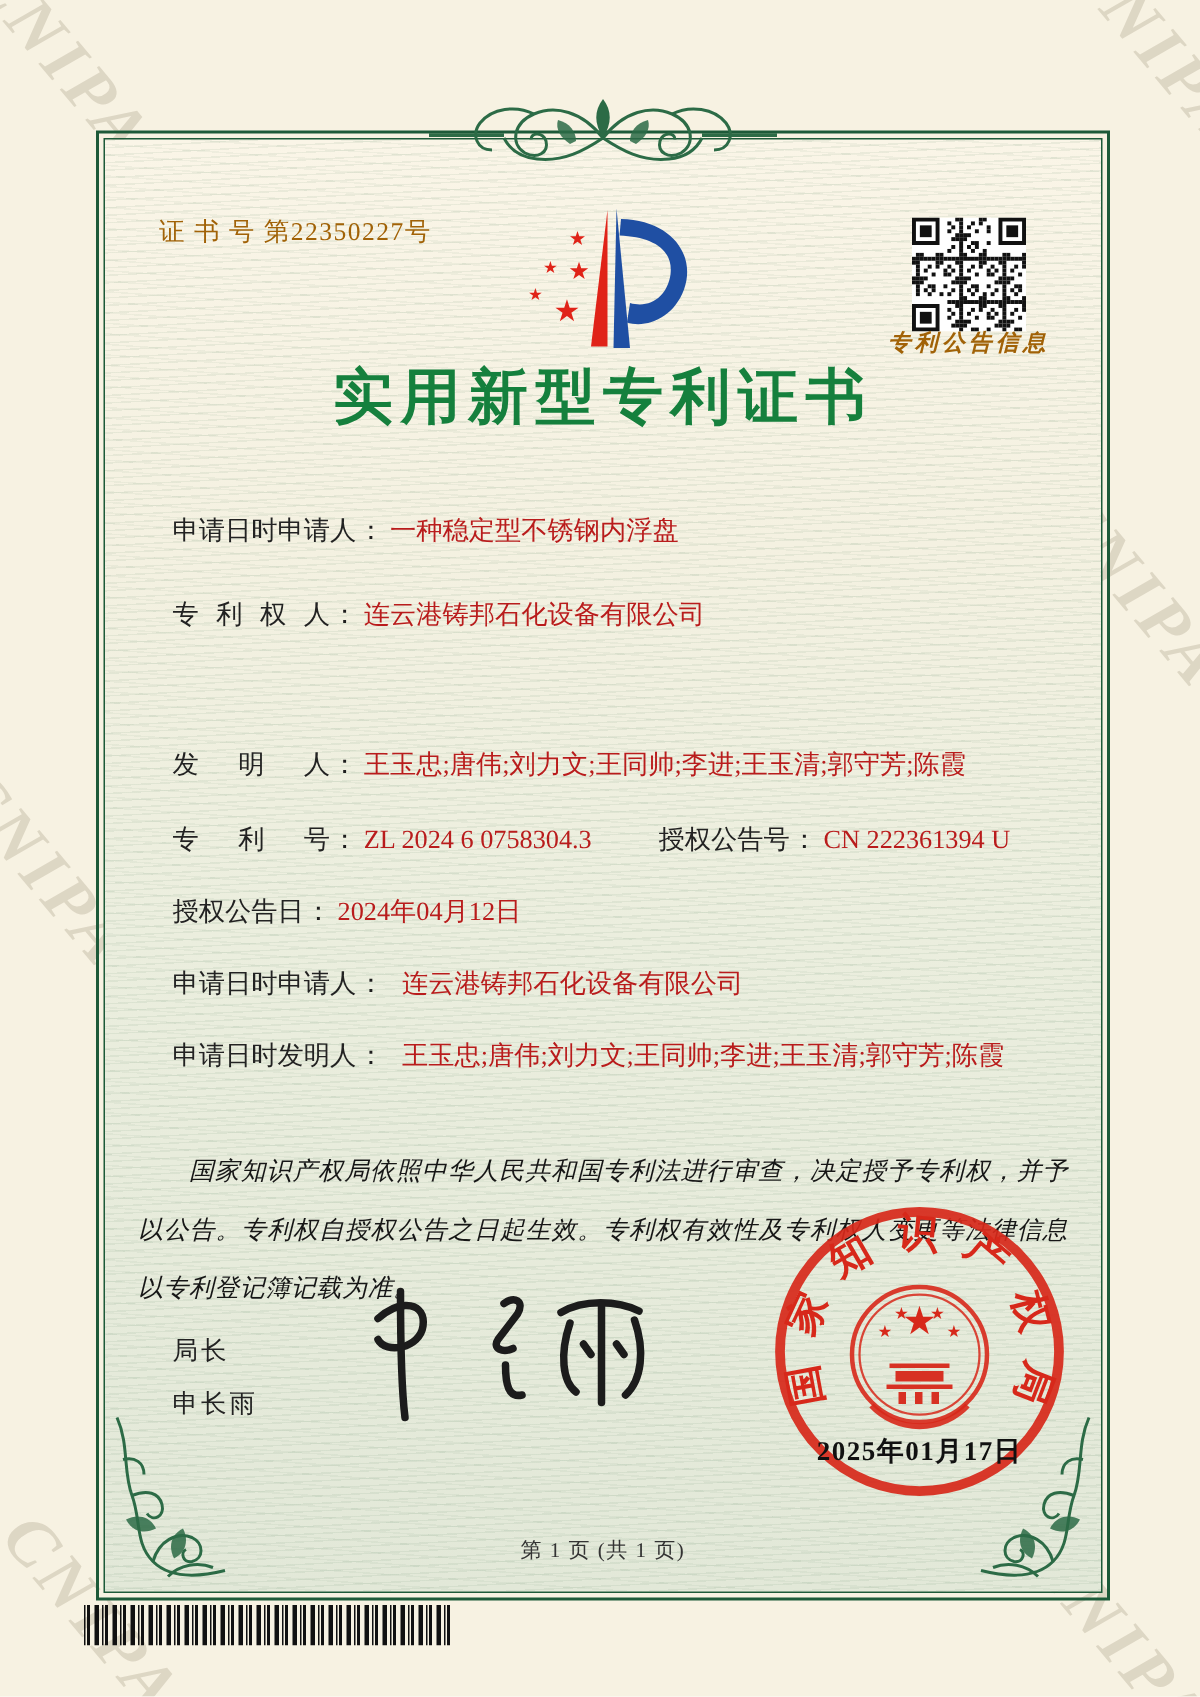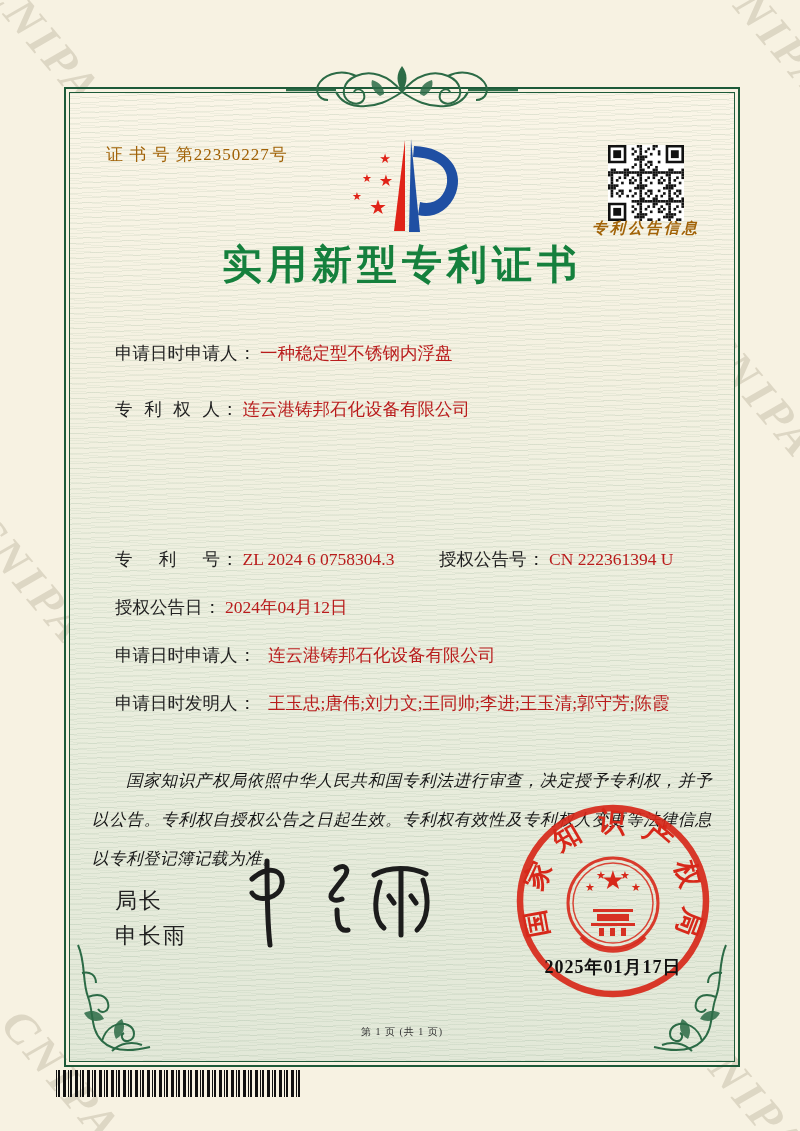--- a/index.html
+++ b/index.html
@@ -36,27 +36,27 @@
   .row .lbl.j{width:105px;text-align:justify;text-align-last:justify;}
   .row .colon{display:inline-block;margin:0 4px 0 1px;}
   .row .val{display:inline-block;color:#b91c1c;}
   .pair2{position:absolute;left:324px;top:0;white-space:nowrap;}
   
   .legal{position:absolute;left:26px;top:672px;width:620px;font-size:16.5px;line-height:39px;
       text-indent:34px;font-style:italic;color:#161616;letter-spacing:0.5px;text-align:justify;}
   
   .officer{position:absolute;left:49px;top:794px;
       font-family:"Liberation Sans","DejaVu Sans",sans-serif;
-      font-size:22px;line-height:35px;color:#222;letter-spacing:2px;}
+      font-size:17px;line-height:35px;color:#222;letter-spacing:2px;}
   .sig{position:absolute;left:158px;top:766px;}
   .seal{position:absolute;left:447px;top:712px;width:200px;height:200px;z-index:5;}
   .seal-date{position:absolute;left:447px;top:866px;width:200px;text-align:center;
       font-size:18px;font-weight:bold;color:#111;z-index:6;letter-spacing:1px;}
   .page-info{position:absolute;left:0;top:936px;width:100%;text-align:center;
-      font-size:10px;color:#333;letter-spacing:1px;}
+      font-size:14px;color:#333;letter-spacing:1px;}
   
   .barcode{position:absolute;left:56px;top:1070px;z-index:2;}
 </style>
 </head>
 <body>
 
 <div class="page">
 
   <span class="wm" style="left:42px;top:38px">CNIPA</span>
   <span class="wm" style="left:772px;top:30px">CNIPA</span>
@@ -400,20 +400,23 @@
       <div class="qr-caption">专利公告信息</div>
 
       <div class="title">实用新型专利证书</div>
 
       <div class="row" style="top:252px">
         <span class="lbl">申请日时申请人</span><span class="colon">：</span><span class="val">一种稳定型不锈钢内浮盘</span>
       </div>
       <div class="row" style="top:308px">
         <span class="lbl j">专利权人</span><span class="colon">：</span><span class="val">连云港铸邦石化设备有限公司</span>
       </div>
+      <div class="row" style="top:408px">
+        <span class="lbl j">发明人</span><span class="colon">：</span><span class="val">王玉忠;唐伟;刘力文;王同帅;李进;王玉清;郭守芳;陈霞</span>
+      </div>
       <div class="row" style="top:458px">
         <span class="lbl j">专利号</span><span class="colon">：</span><span class="val">ZL 2024 6 0758304.3</span>
         <span class="pair2"><span class="lbl">授权公告号</span><span class="colon">：</span><span class="val">CN 222361394 U</span></span>
       </div>
       <div class="row" style="top:506px">
         <span class="lbl">授权公告日</span><span class="colon">：</span><span class="val">2024年04月12日</span>
       </div>
       <div class="row" style="top:554px">
         <span class="lbl">申请日时申请人</span><span class="colon">：</span><span class="val" style="padding-left:8px">连云港铸邦石化设备有限公司</span>
       </div>

